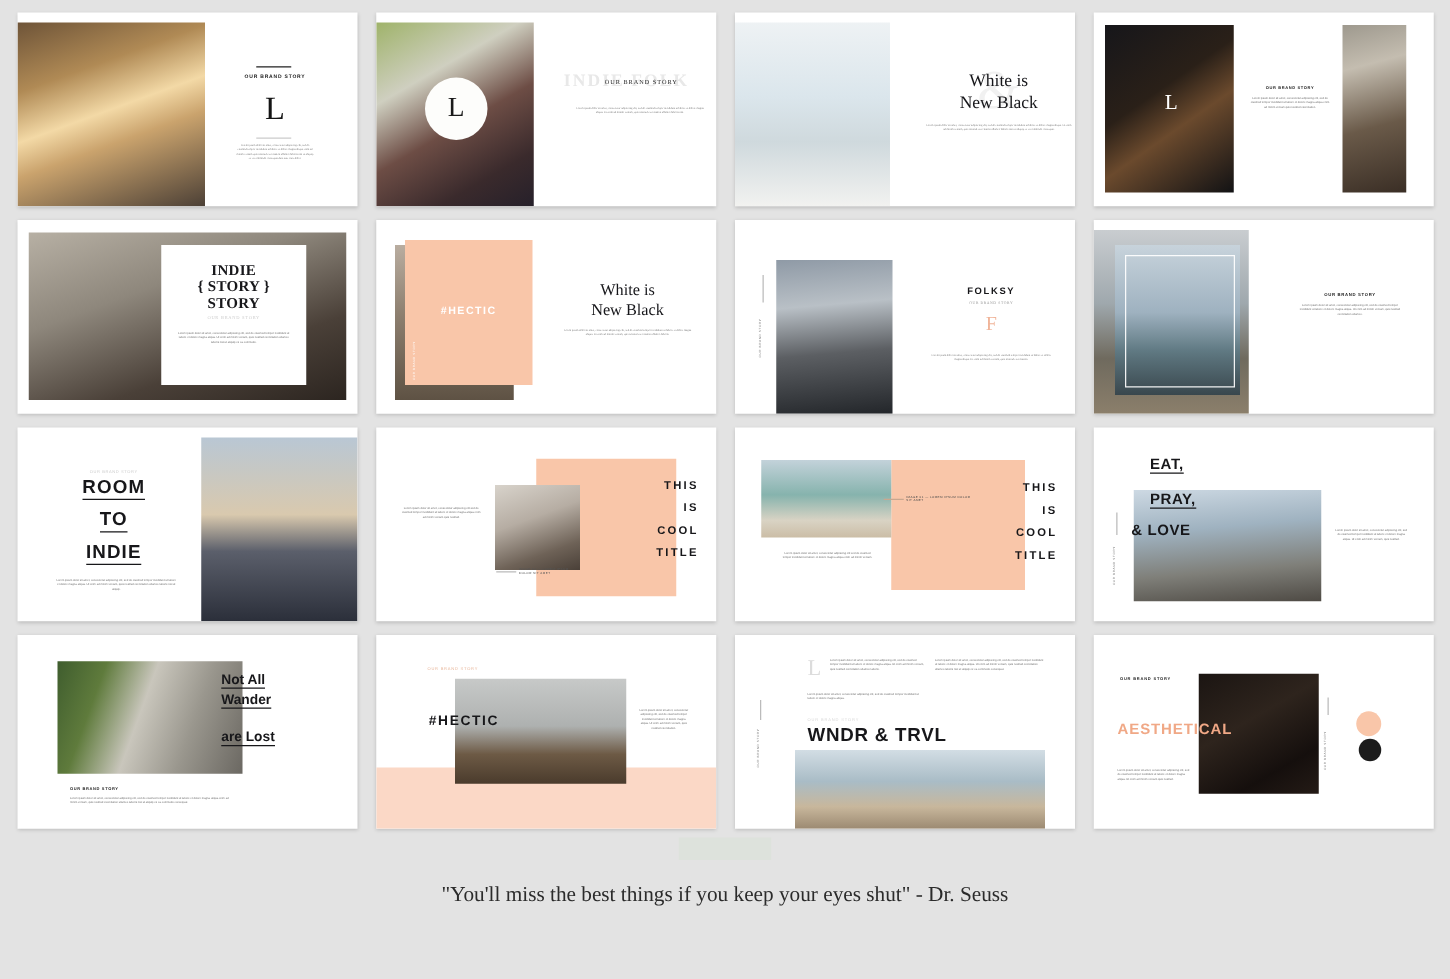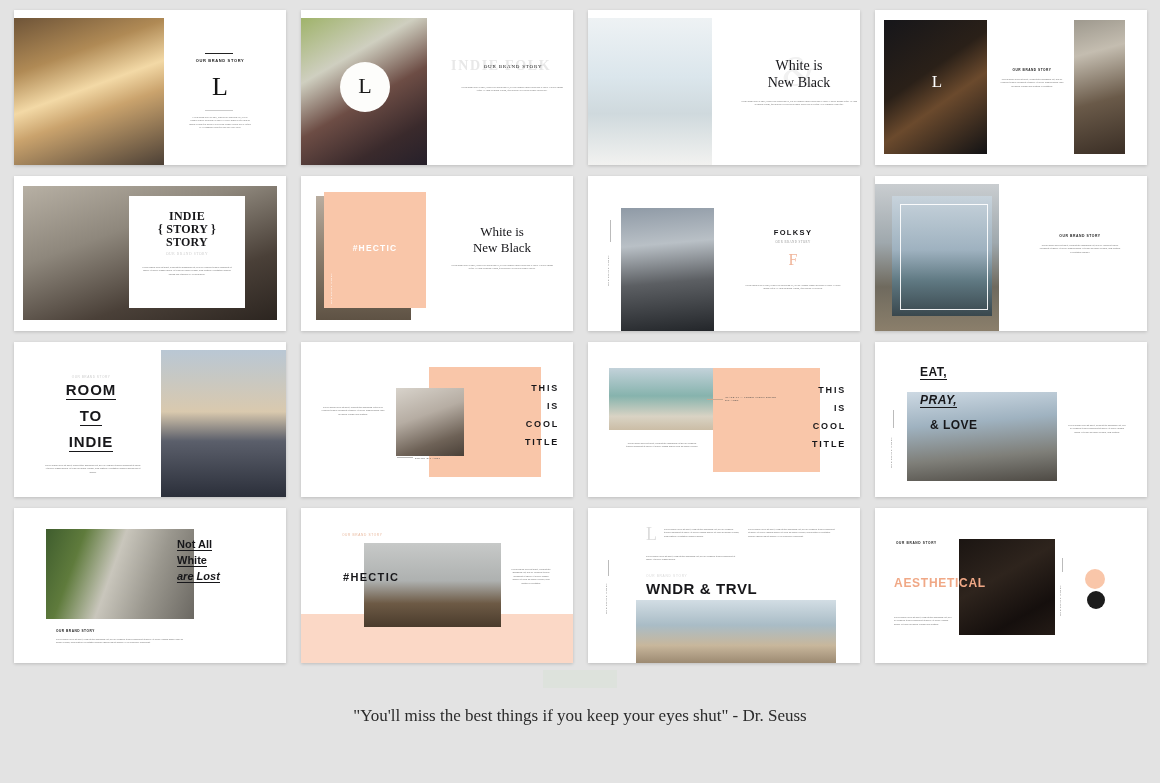--- a/index.html
+++ b/index.html
@@ -173,37 +173,37 @@
   </div>
 
   <div class="slide">
     <div class="ph p-city" style="left:32px;top:50px;width:150px;height:89px;"></div>
     <div class="rule" style="position:absolute;left:18px;top:68px;width:1px;height:18px;background:#bbb;"></div>
     <div class="vtext" style="position:absolute;left:15px;top:82px;height:44px;">OUR BRAND STORY</div>
     <div style="position:absolute;left:45px;top:20px;">
       <span style="font-size:12px;font-weight:bold;letter-spacing:.04em;color:#17171a;border-bottom:1.4px solid #17171a;">EAT,</span>
     </div>
     <div style="position:absolute;left:45px;top:48px;">
-      <span style="font-size:12px;font-weight:bold;letter-spacing:.04em;color:#17171a;border-bottom:1.4px solid #17171a;font-style:italic;">PRAY,</span>
-    </div>
-    <div style="position:absolute;left:55px;top:73px;">
+      <span style="font-size:12px;font-weight:bold;letter-spacing:.04em;color:#17171a;border-bottom:1.4px solid #17171a;">PRAY,</span>
+    </div>
+    <div style="position:absolute;left:30px;top:73px;">
       <span style="font-size:12px;font-weight:bold;letter-spacing:.04em;color:#17171a;">&amp; LOVE</span>
     </div>
     <div class="lines" style="position:absolute;left:192px;top:82px;width:60px;">Lorem ipsum dolor sit amet, consectetur adipiscing elit, sed do eiusmod tempor incididunt ut labore et dolore magna aliqua. Ut enim ad minim veniam, quis nostrud.</div>
   </div>
 
   <div class="slide">
     <div class="ph p-walk" style="left:32px;top:21px;width:148px;height:90px;"></div>
     <div style="position:absolute;left:163px;top:26px;">
       <span style="font-size:11px;font-weight:bold;color:#17171a;border-bottom:1.2px solid #17171a;">Not All</span>
     </div>
     <div style="position:absolute;left:163px;top:42px;">
-      <span style="font-size:11px;font-weight:bold;color:#17171a;border-bottom:1.2px solid #17171a;">White</span>
-    </div>
-    <div style="position:absolute;left:163px;top:58px;font-style:italic;">
+      <span style="font-size:11px;font-weight:bold;color:#17171a;border-bottom:1.2px solid #17171a;">Wander</span>
+    </div>
+    <div style="position:absolute;left:163px;top:72px;">
       <span style="font-size:11px;font-weight:bold;color:#17171a;border-bottom:1.2px solid #17171a;">are Lost</span>
     </div>
     <div class="cap" style="position:absolute;left:42px;top:121px;font-size:3.2px;font-weight:bold;color:#1b1b1b;">Our Brand Story</div>
     <div class="lines l" style="position:absolute;left:42px;top:130px;width:130px;">Lorem ipsum dolor sit amet, consectetur adipiscing elit, sed do eiusmod tempor incididunt ut labore et dolore magna aliqua enim ad minim veniam, quis nostrud exercitation ullamco laboris nisi ut aliquip ex ea commodo consequat.</div>
   </div>
 
   <div class="slide">
     <div style="position:absolute;left:0;top:106px;width:272px;height:49px;background:#fbd8c6;"></div>
     <div class="cap" style="position:absolute;left:41px;top:25px;font-size:3.2px;color:#e8b79c;letter-spacing:.2em;">OUR BRAND STORY</div>
     <div class="ph p-light" style="left:63px;top:35px;width:137px;height:84px;"></div>

